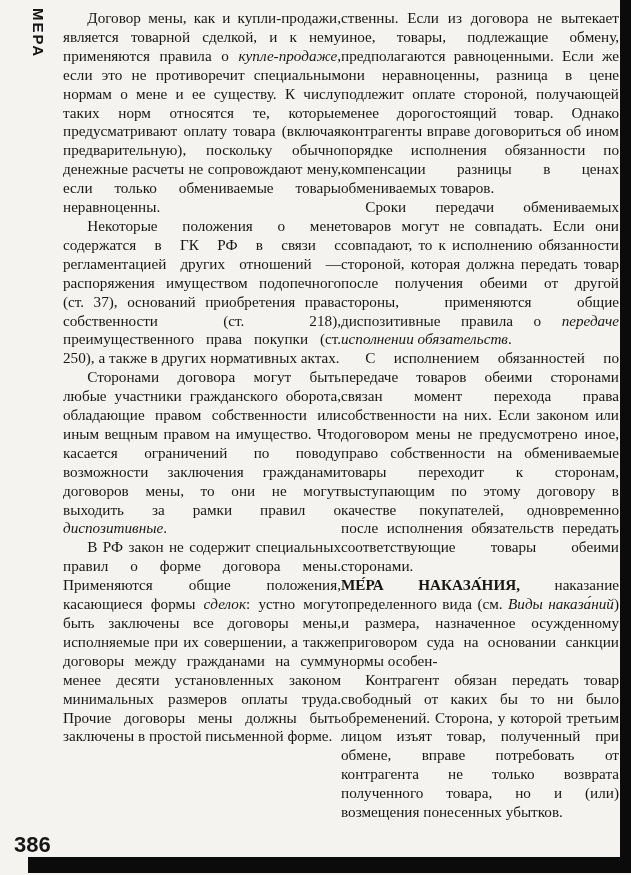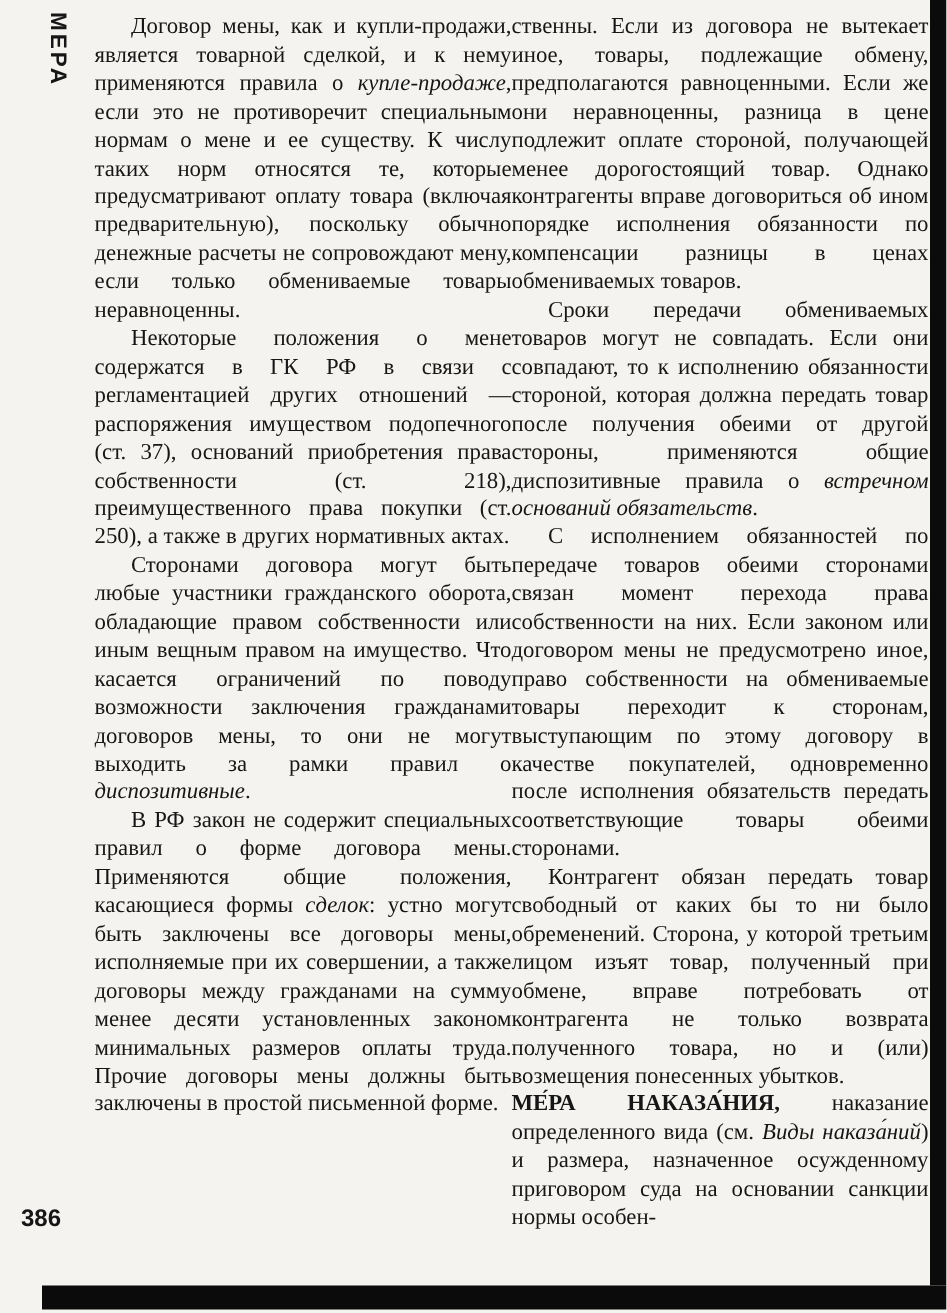--- a/index.html
+++ b/index.html
@@ -28,24 +28,24 @@
     transform-origin:top left;
     font-family:"Liberation Sans", sans-serif;
     font-weight:bold;
     font-size:15px;
     letter-spacing:2px;
     white-space:nowrap;
     color:var(--ink);
   }
   .page-number{
     position:absolute;
-    left:14px;top:804px;
+    left:14px;top:832px;
     font-family:"Liberation Sans", sans-serif;
     font-weight:bold;
-    font-size:16px;
+    font-size:22px;
     color:var(--ink);
   }
   .columns{
     position:absolute;
     left:63px;top:9px;
     width:556px;height:842px;
     display:flex;
     overflow:hidden;
   }
   .column{
@@ -83,24 +83,24 @@
 
   <div class="columns">
     <div class="column">
         <p class="para indent"><span>Договор мены, как и купли-продажи, является товарной сделкой, и к нему применяются правила о </span><span class="i">купле-продаже</span><span>, если это не противоречит специальным нормам о мене и ее существу. К числу таких норм относятся те, которые предусматривают оплату товара (включая предварительную), поскольку обычно денежные расчеты не сопровождают мену, если только обмениваемые товары неравноценны.</span></p>
         <p class="para indent"><span>Некоторые положения о мене содержатся в ГК РФ в связи с регламентацией других отношений — распоряжения имуществом подопечного (ст. 37), оснований приобретения права собственности (ст. 218), преимущественного права покупки (ст. 250), а также в других нормативных актах.</span></p>
         <p class="para indent"><span>Сторонами договора могут быть любые участники гражданского оборота, обладающие правом собственности или иным вещным правом на имущество. Что касается ограничений по поводу возможности заключения гражданами договоров мены, то они не могут выходить за рамки правил о </span><span class="i">диспозитивные</span><span>.</span></p>
         <p class="para indent"><span>В РФ закон не содержит специальных правил о форме договора мены. Применяются общие положения, касающиеся формы </span><span class="i">сделок</span><span>: устно могут быть заключены все договоры мены, исполняемые при их совершении, а также договоры между гражданами на сумму менее десяти установленных законом минимальных размеров оплаты труда. Прочие договоры мены должны быть заключены в простой письменной форме.</span></p>
       </div>
     <div class="column">
         <p class="para"><span>ственны. Если из договора не вытекает иное, товары, подлежащие обмену, предполагаются равноценными. Если же они неравноценны, разница в цене подлежит оплате стороной, получающей менее дорогостоящий товар. Однако контрагенты вправе договориться об ином порядке исполнения обязанности по компенсации разницы в ценах обмениваемых товаров.</span></p>
-        <p class="para indent"><span>Сроки передачи обмениваемых товаров могут не совпадать. Если они совпадают, то к исполнению обязанности стороной, которая должна передать товар после получения обеими от другой стороны, применяются общие диспозитивные правила о </span><span class="i">встречном оснований обязательств</span><span>.</span></p>
+        <p class="para indent"><span>Сроки передачи обмениваемых товаров могут не совпадать. Если они совпадают, то к исполнению обязанности стороной, которая должна передать товар после получения обеими от другой стороны, применяются общие диспозитивные правила о </span><span class="i">передаче исполнении обязательств</span><span>.</span></p>
         <p class="para indent"><span>С исполнением обязанностей по передаче товаров обеими сторонами связан момент перехода права собственности на них. Если законом или договором мены не предусмотрено иное, право собственности на обмениваемые товары переходит к сторонам, выступающим по этому договору в качестве покупателей, одновременно после исполнения обязательств передать соответствующие товары обеими сторонами.</span></p>
+        <p class="para"><span class="b">МЕ́РА НАКАЗА́НИЯ,</span><span> наказание определенного вида (см. </span><span class="i">Виды наказа́ний</span><span>) и размера, назначенное осужденному приговором суда на основании санкции нормы особен-</span></p>
         <p class="para indent"><span>Контрагент обязан передать товар свободный от каких бы то ни было обременений. Сторона, у которой третьим лицом изъят товар, полученный при обмене, вправе потребовать от контрагента не только возврата полученного товара, но и (или) возмещения понесенных убытков.</span></p>
-        <p class="para"><span class="b">МЕ́РА НАКАЗА́НИЯ,</span><span> наказание определенного вида (см. </span><span class="i">Виды наказа́ний</span><span>) и размера, назначенное осужденному приговором суда на основании санкции нормы особен-</span></p>
       </div>
   </div>
 
   <div class="page-number">386</div>
 
   <div class="right-bar"></div>
   <div class="bottom-bar"></div>
 </div>
 
 </body></html>

